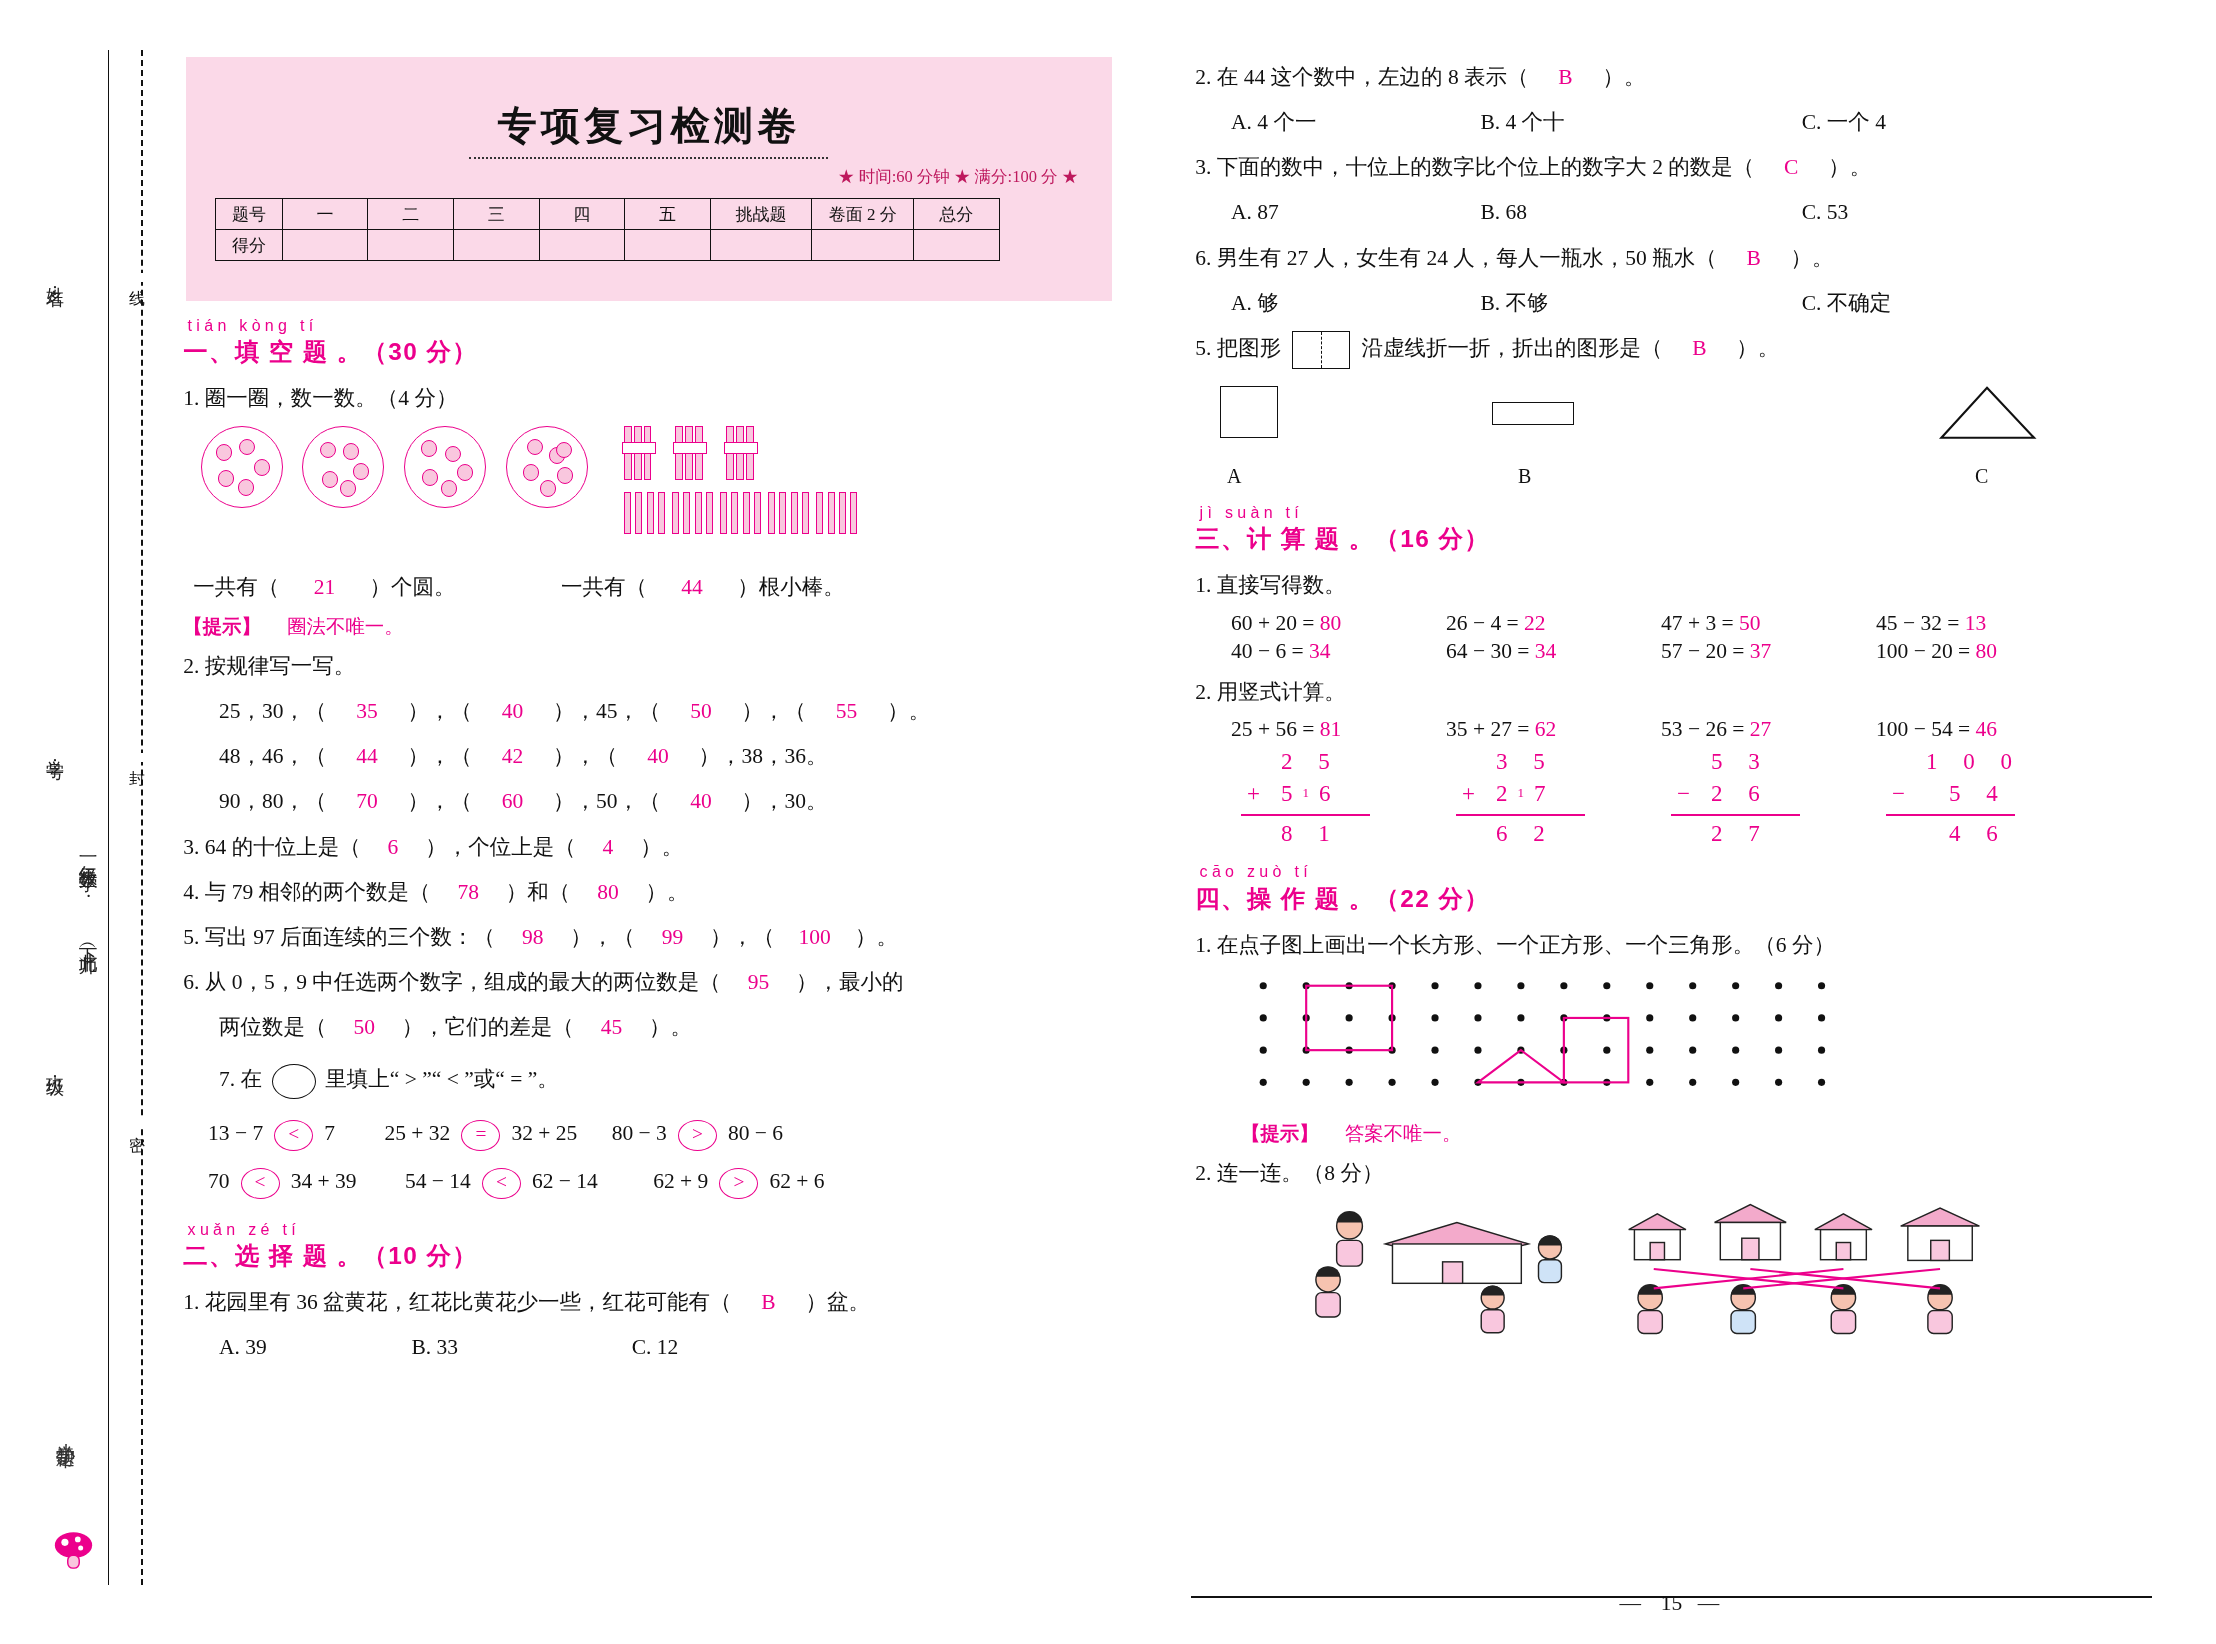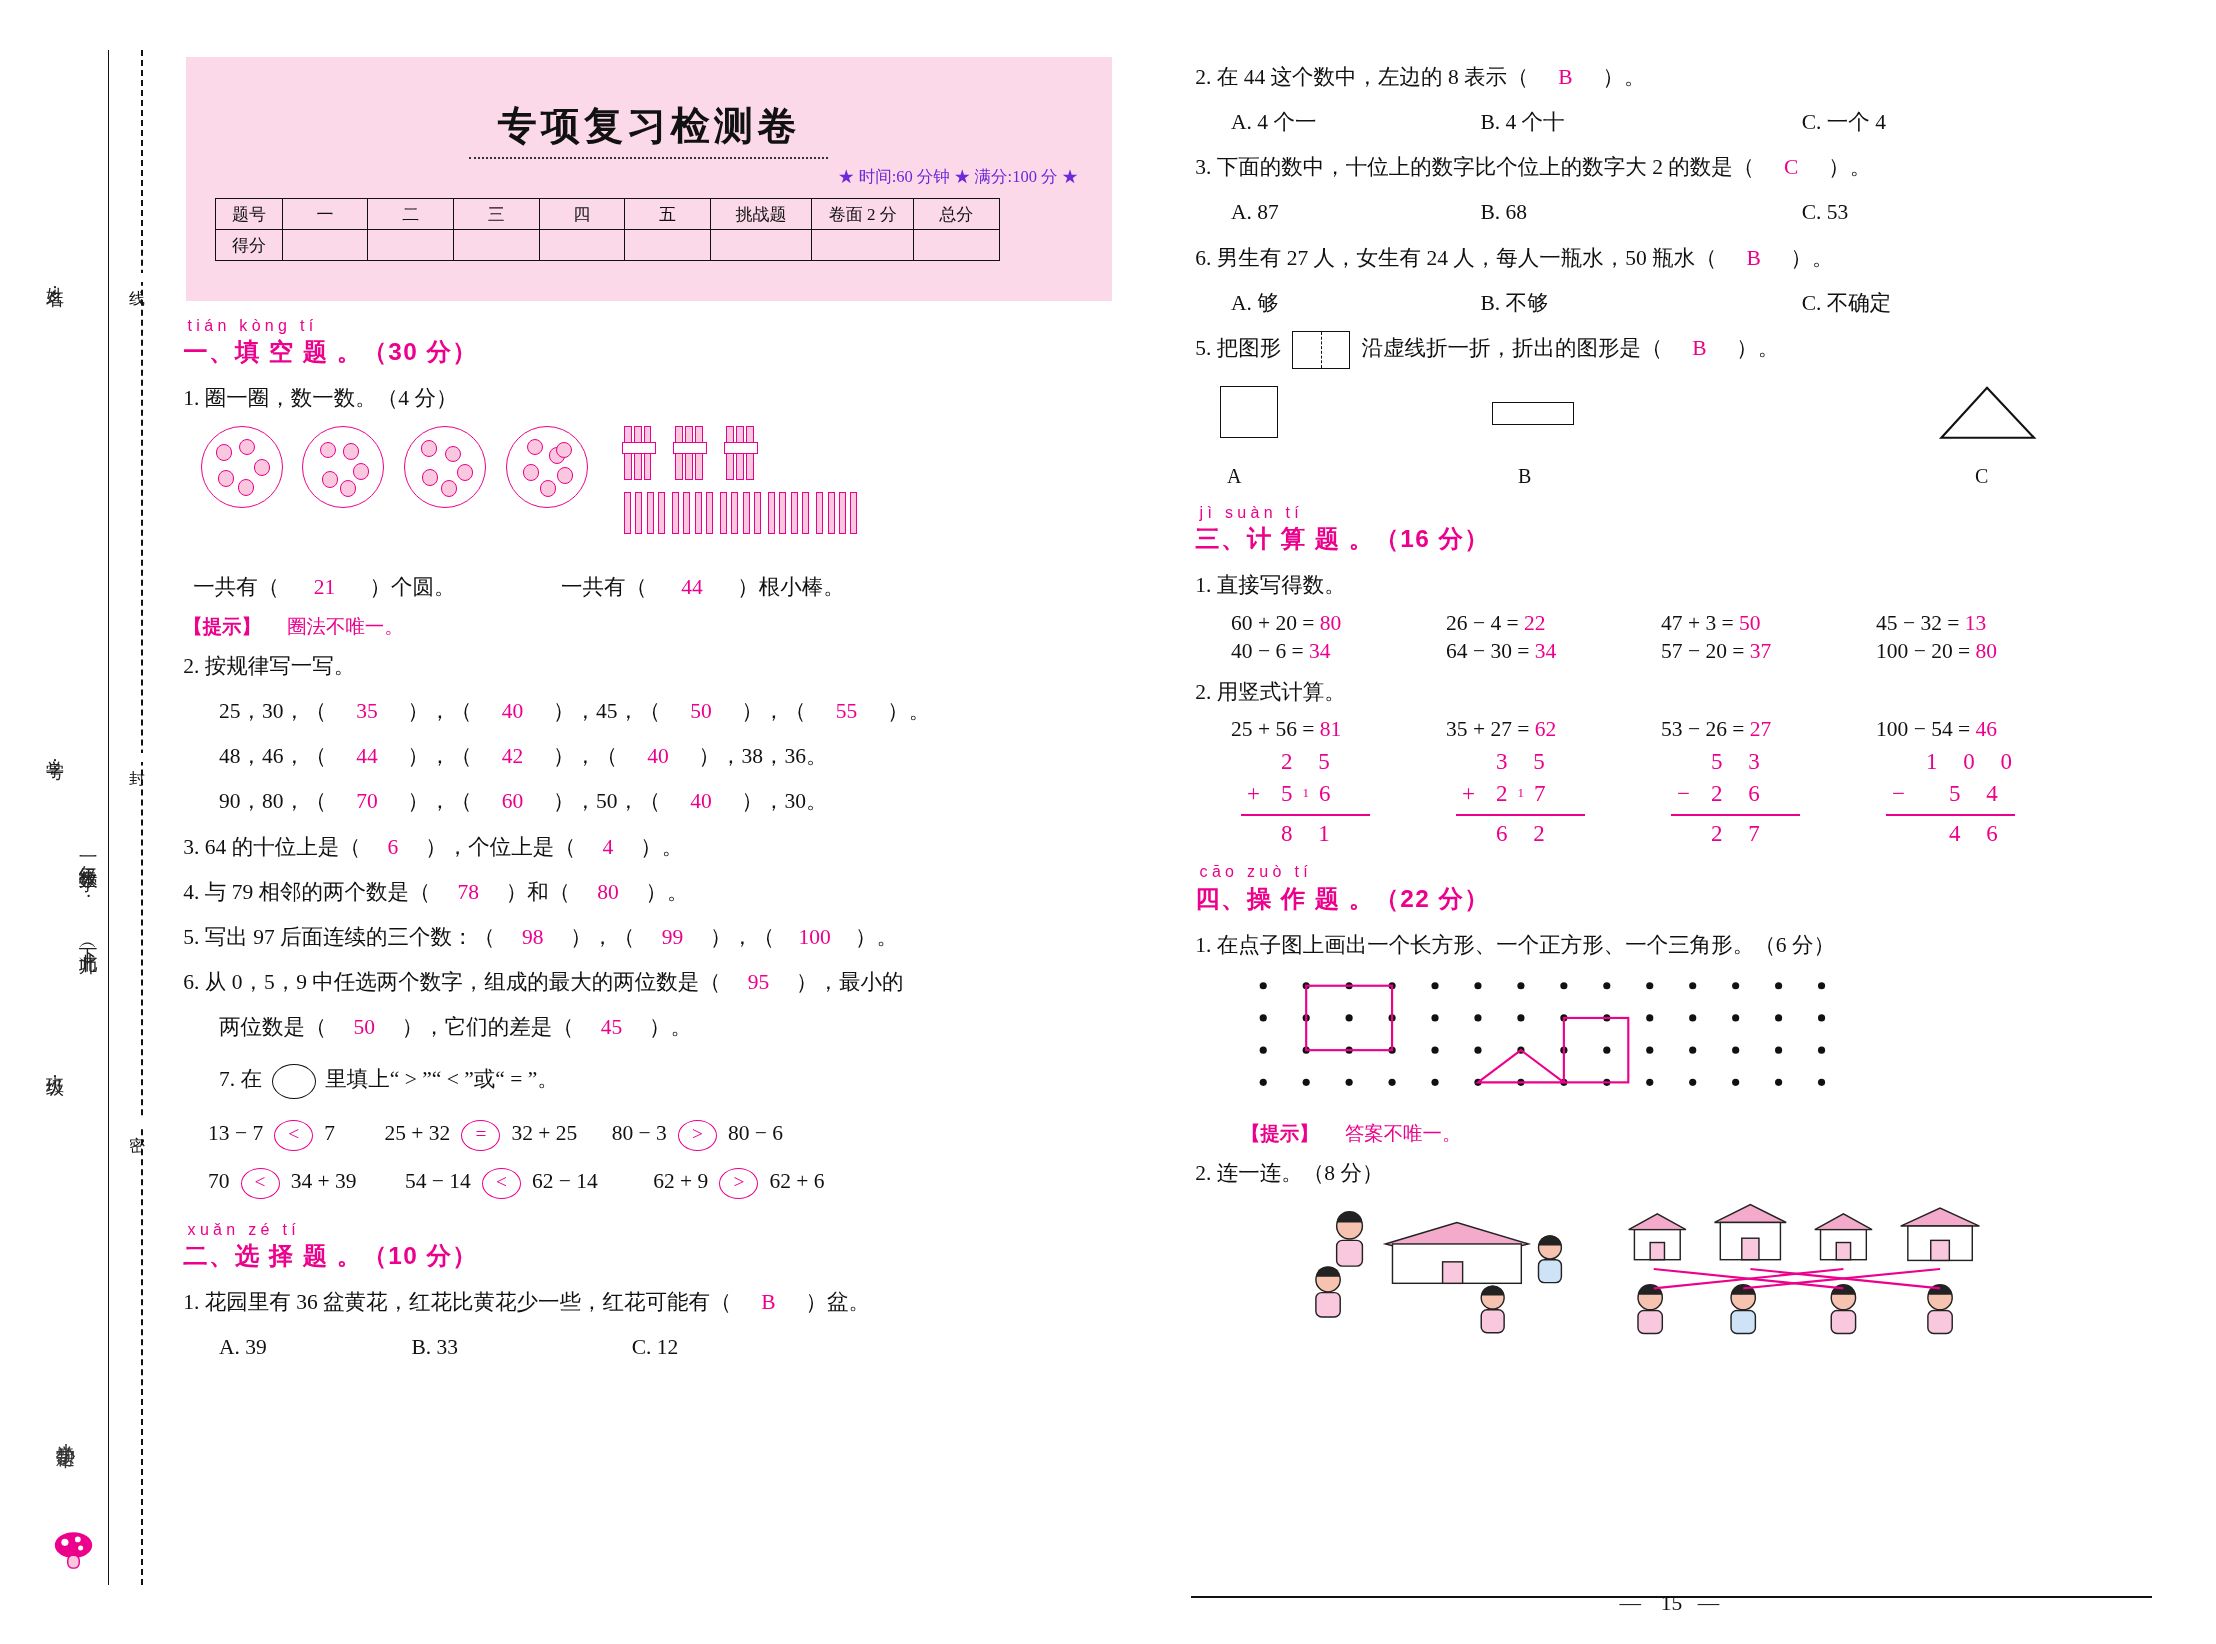--- a/index.html
+++ b/index.html
@@ -56,21 +56,21 @@
     position:absolute;top:42px;left:0;width:100%;
     text-align:center;font-size:39px;font-weight:bold;letter-spacing:4.3px;
     font-family:"Liberation Sans", sans-serif;
   }
   .title-rule{
     position:absolute;top:100px;left:283px;width:359px;
     border-bottom:2.2px dotted #333;
   }
   .title-meta{
     position:absolute;top:109px;right:34px;
-    font-size:16.5px;color:#6d28d9;
+    font-size:16.5px;color:#be185d;
   }
   .score-table{
     position:absolute;top:141px;left:29px;
     border-collapse:collapse;font-size:17px;
   }
   .score-table td{
     border:1.4px solid #111;height:30px;text-align:center;
     padding:0 4.3px;background:transparent;
   }
   .st-label{width:57px;}

